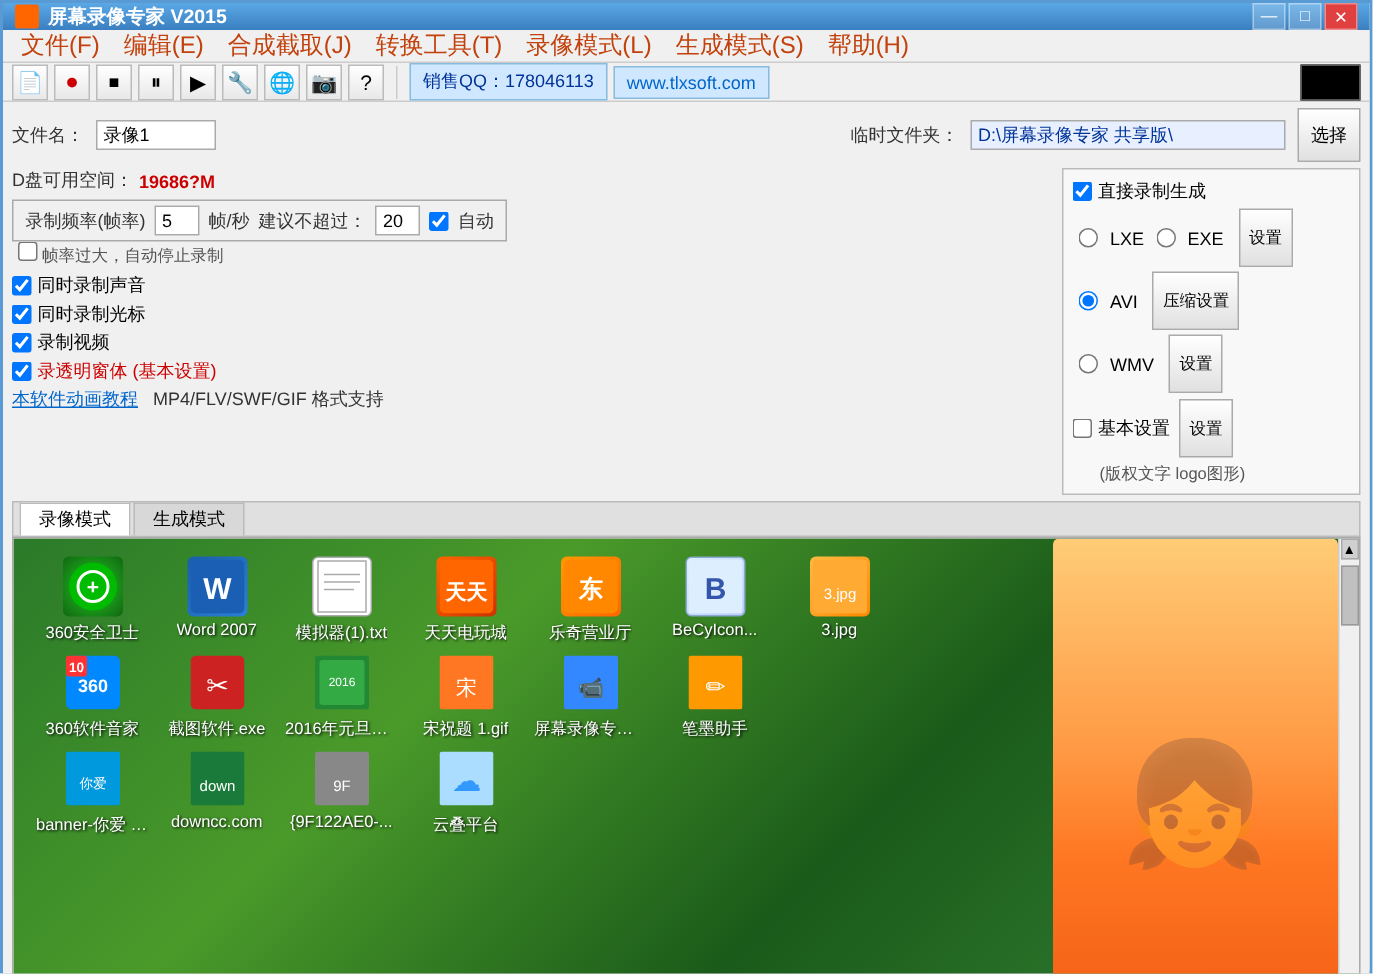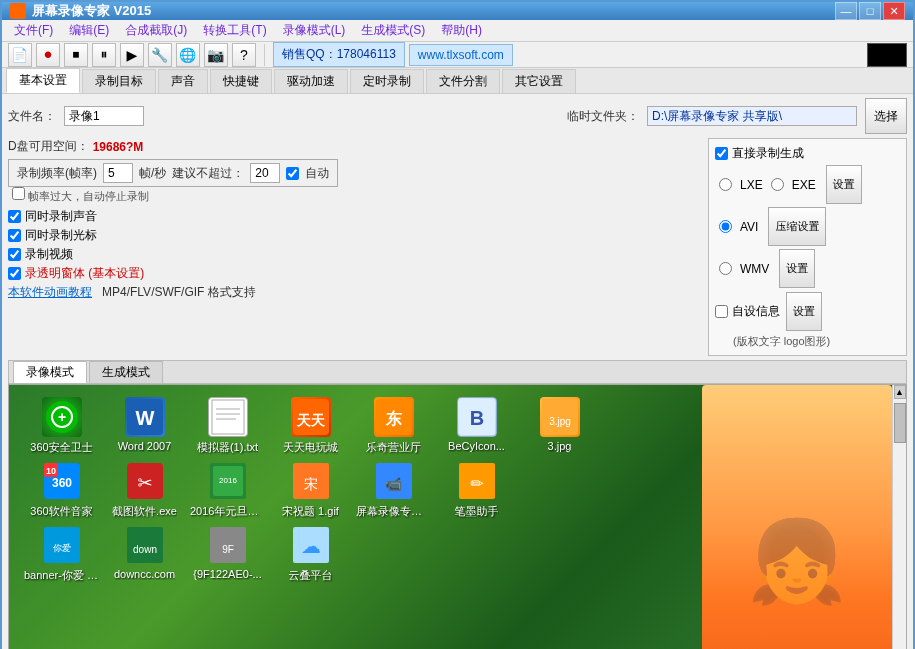--- a/index.html
+++ b/index.html
@@ -8,21 +8,21 @@
     
     .titlebar { background: linear-gradient(to bottom, #5ba8e5, #3a7fc1); height: 28px; display: flex; align-items: center; padding: 0 8px; justify-content: space-between; }
     .titlebar-left { display: flex; align-items: center; gap: 6px; color: white; font-size: 13px; font-weight: bold; }
     .titlebar-icon { width: 16px; height: 16px; background: #ff6600; border-radius: 2px; display: inline-block; }
     .titlebar-controls { display: flex; gap: 2px; }
     .titlebar-btn { width: 22px; height: 18px; border: 1px solid rgba(255,255,255,0.4); background: rgba(255,255,255,0.2); color: white; font-size: 11px; cursor: pointer; display: flex; align-items: center; justify-content: center; }
     .titlebar-btn.close { background: #e04040; }
     
     
     .menubar { background: #f0f0f0; border-bottom: 1px solid #ccc; height: 22px; display: flex; align-items: center; padding: 0 4px; }
-    .menu-item { padding: 2px 8px; cursor: pointer; font-size: 12px; color: #6d28d9; }
+    .menu-item { padding: 2px 8px; cursor: pointer; font-size: 16px; color: #c2410c; }
     
     
     .toolbar { background: #f0f0f0; border-bottom: 1px solid #ccc; height: 36px; display: flex; align-items: center; padding: 0 6px; gap: 4px; }
     .toolbar-btn { width: 24px; height: 24px; border: 1px solid #bbb; background: linear-gradient(to bottom, #fff, #e8e8e8); cursor: pointer; display: flex; align-items: center; justify-content: center; font-size: 14px; }
     .toolbar-separator { width: 1px; height: 22px; background: #ccc; margin: 0 4px; }
     .toolbar-qq { background: #d0e8ff; border: 1px solid #88bbdd; padding: 3px 8px; font-size: 12px; color: #003399; }
     .toolbar-website { background: #d0e8ff; border: 1px solid #88bbdd; padding: 3px 8px; font-size: 12px; color: #0066cc; }
     .toolbar-black { width: 40px; height: 24px; background: #000; border: 1px solid #555; }
     
     
@@ -122,30 +122,20 @@
     <div class="toolbar-btn">🌐</div>
     <div class="toolbar-btn">📷</div>
     <div class="toolbar-btn">?</div>
     <div class="toolbar-separator"></div>
     <div class="toolbar-qq">销售QQ：178046113</div>
     <div class="toolbar-website">www.tlxsoft.com</div>
     <div style="flex:1"></div>
     <div class="toolbar-black"></div>
   </div>
 
-  <div class="tabbar">
-    <div class="tab active">基本设置</div>
-    <div class="tab">录制目标</div>
-    <div class="tab">声音</div>
-    <div class="tab">快捷键</div>
-    <div class="tab">驱动加速</div>
-    <div class="tab">定时录制</div>
-    <div class="tab">文件分割</div>
-    <div class="tab">其它设置</div>
-  </div>
 
   <div class="content-area">
 
     <div class="row-flex" style="margin-bottom:4px; align-items:center;">
       <span class="form-label">文件名：</span>
       <input class="form-input form-input-wide" value="录像1" style="width: 80px;">
       <span style="flex:1"></span>
       <span class="form-label">临时文件夹：</span>
       <input class="form-path" value="D:\屏幕录像专家 共享版\" style="width: 210px;">
       <button class="btn-select">选择</button>
@@ -219,21 +209,21 @@
           <span>AVI</span>
           <button class="setting-btn">压缩设置</button>
         </div>
         <div class="radio-group">
           <input type="radio" name="fmt" style="">
           <span>WMV</span>
           <button class="setting-btn">设置</button>
         </div>
         <label class="checkbox-label" style="margin-top:4px;">
           <input type="checkbox" style="">
-          <span>自设信息</span>
+          <span>基本设置</span>
           <button class="setting-btn">设置</button>
         </label>
         <div style="font-size:11px; color:#555; padding-left:18px;">(版权文字 logo图形)</div>
       </div>
     </div>
 
     <div style="margin-top:4px;">
       <div class="mode-tabbar">
         <div class="mode-tab active">录像模式</div>
         <div class="mode-tab">生成模式</div>

